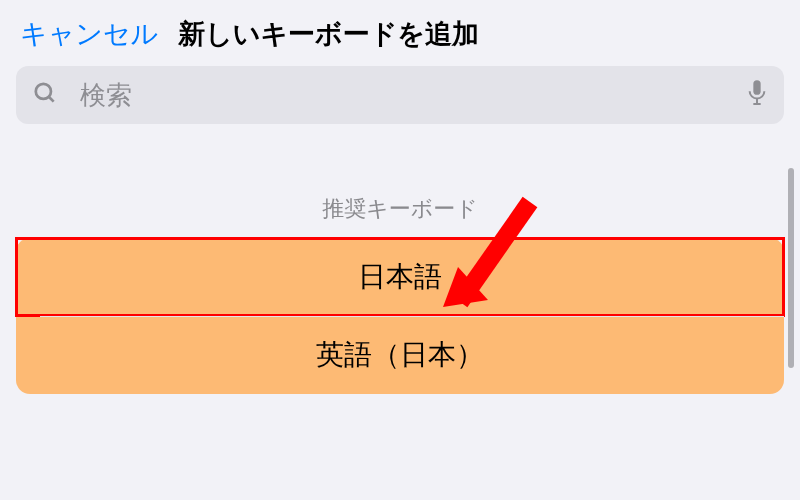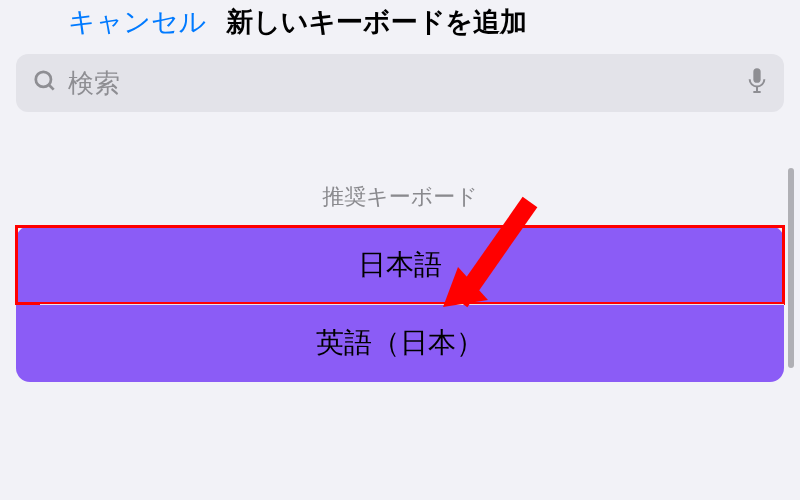--- a/index.html
+++ b/index.html
@@ -7,23 +7,22 @@
       width: 800px;
       height: 500px;
       background: #f2f2f7;
       font-family: -apple-system, BlinkMacSystemFont, "Hiragino Sans", sans-serif;
       position: relative;
       overflow: hidden;
     }
     .header {
       display: flex;
       align-items: center;
-      padding: 4px 20px 14px 20px;
+      padding: 16px 20px 14px 20px;
       gap: 20px;
-      margin-left: 48px;
     }
     .cancel-btn {
       color: #007aff;
       font-size: 27px;
       font-weight: 400;
       background: none;
       border: none;
       cursor: pointer;
     }
     .title {
@@ -35,21 +34,21 @@
     .search-wrap {
       padding: 0 16px 8px 16px;
     }
     .search-bar {
       background: #e3e3e9;
       border-radius: 12px;
       height: 58px;
       display: flex;
       align-items: center;
       padding: 0 16px;
-      gap: 10px;
+      gap: 22px;
     }
     .search-icon {
       color: #8e8e93;
       flex-shrink: 0;
     }
     .search-input {
       flex: 1;
       border: none;
       background: none;
       font-size: 26px;
@@ -67,21 +66,21 @@
       margin-top: 62px;
       padding: 0 16px;
       text-align: center;
     }
     .section-header {
       color: #8a8a8e;
       font-size: 22px;
       padding: 0 20px 14px 20px;
     }
     .list {
-      background: #8b5cf6;
+      background: #fdba74;
       border-radius: 14px;
       overflow: visible;
     }
     .list-item {
       padding: 20px 24px 20px 24px;
       font-size: 28px;
       color: #000;
       cursor: pointer;
       position: relative;
     }

